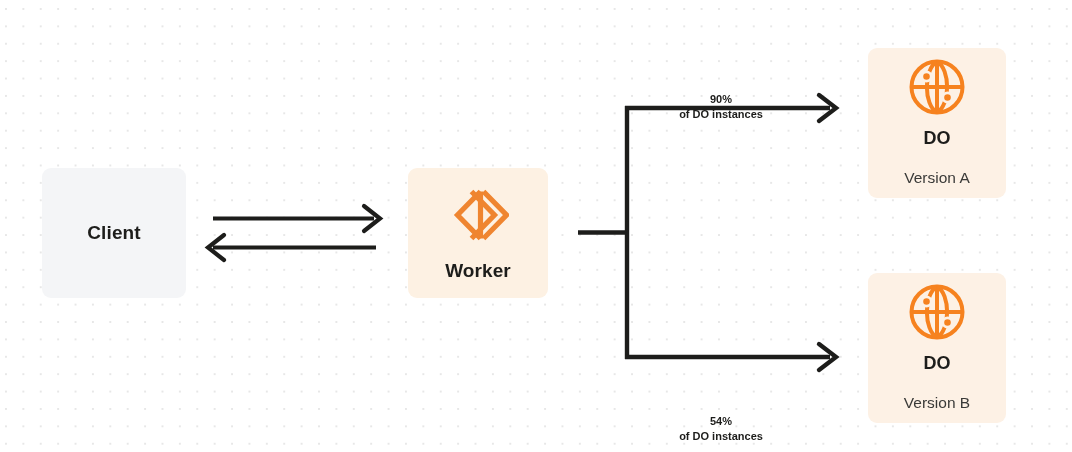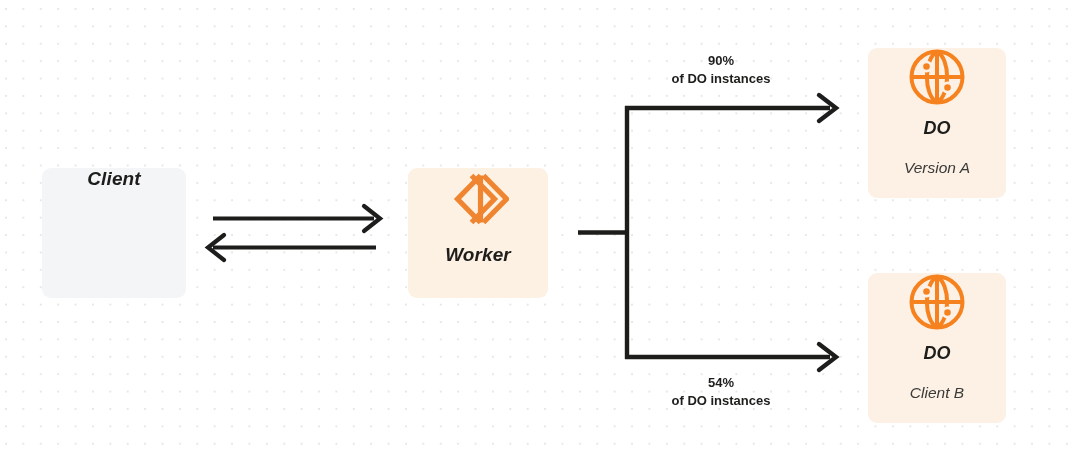--- a/index.html
+++ b/index.html
@@ -25,22 +25,21 @@
   }
 
   
   .node {
     position: absolute;
     box-sizing: border-box;
     border-radius: 9px;
     display: flex;
     flex-direction: column;
     align-items: center;
-    justify-content: flex-start;
-    font-style: italic;
+    justify-content: center;
   }
 
   .node-client {
     left: 42px;
     top: 168px;
     width: 144px;
     height: 130px;
     background-color: #f4f5f7;
   }
 
@@ -106,25 +105,26 @@
     top: 0;
     width: 1072px;
     height: 452px;
     overflow: visible;
   }
 
   
   .edge-label {
     position: absolute;
     text-align: center;
-    font-size: 13px;
+    font-size: 11px;
     font-weight: bold;
     color: #1d1d1b;
     line-height: 1.38;
     white-space: nowrap;
+    margin-top: 40px;
   }
 
   .edge-label-top {
     left: 628px;
     top: 52px;
     width: 186px;
   }
 
   .edge-label-bottom {
     left: 628px;
@@ -220,16 +220,16 @@
           <line x1="29" y1="3.5" x2="29" y2="54.5"></line>
           <line x1="4.2" y1="29" x2="53.8" y2="29"></line>
           <path d="M29 3.5 C15.5 11 15.5 47 29 54.5"></path>
           <path d="M29 3.5 C42.5 11 42.5 47 29 54.5"></path>
         </g>
         <circle cx="18.5" cy="18.5" r="4.6" fill="#f6821f" stroke="#fdf1e5" stroke-width="2.6"></circle>
         <circle cx="39.5" cy="39.5" r="4.6" fill="#f6821f" stroke="#fdf1e5" stroke-width="2.6"></circle>
       </svg>
     </span>
     <span class="node-title-do">DO</span>
-    <span class="node-sub">Client B</span>
+    <span class="node-sub">Version B</span>
   </div>
 
 </div>
 
 </body></html>

